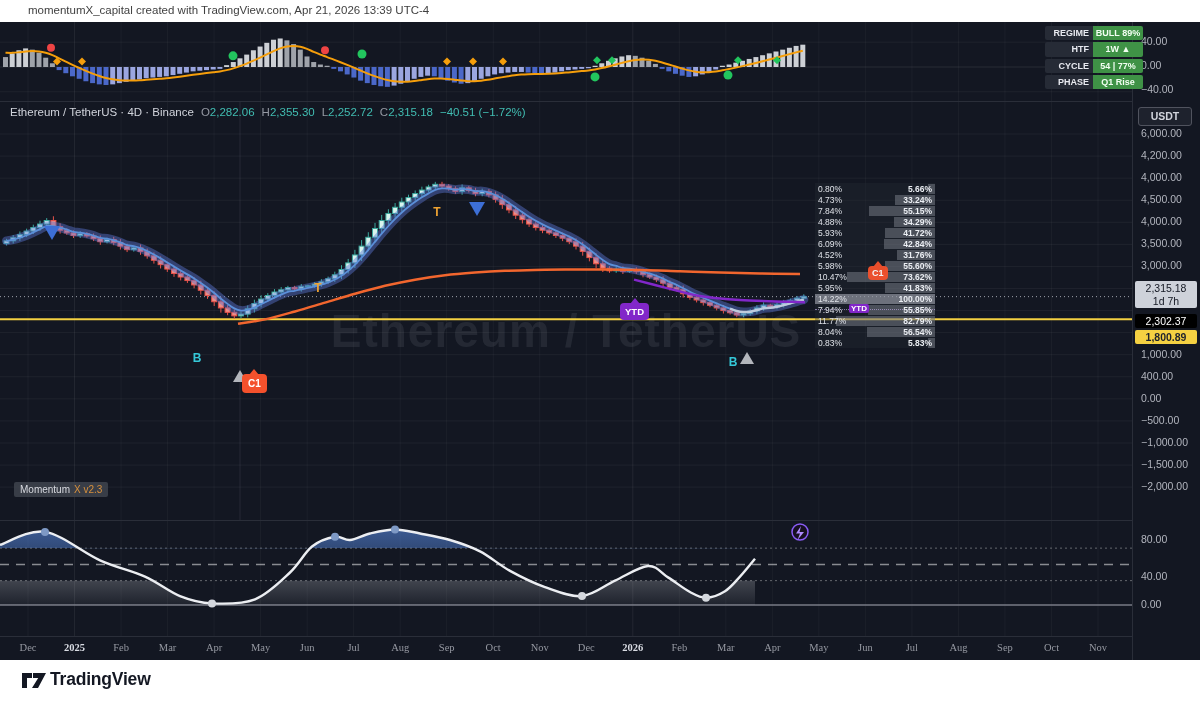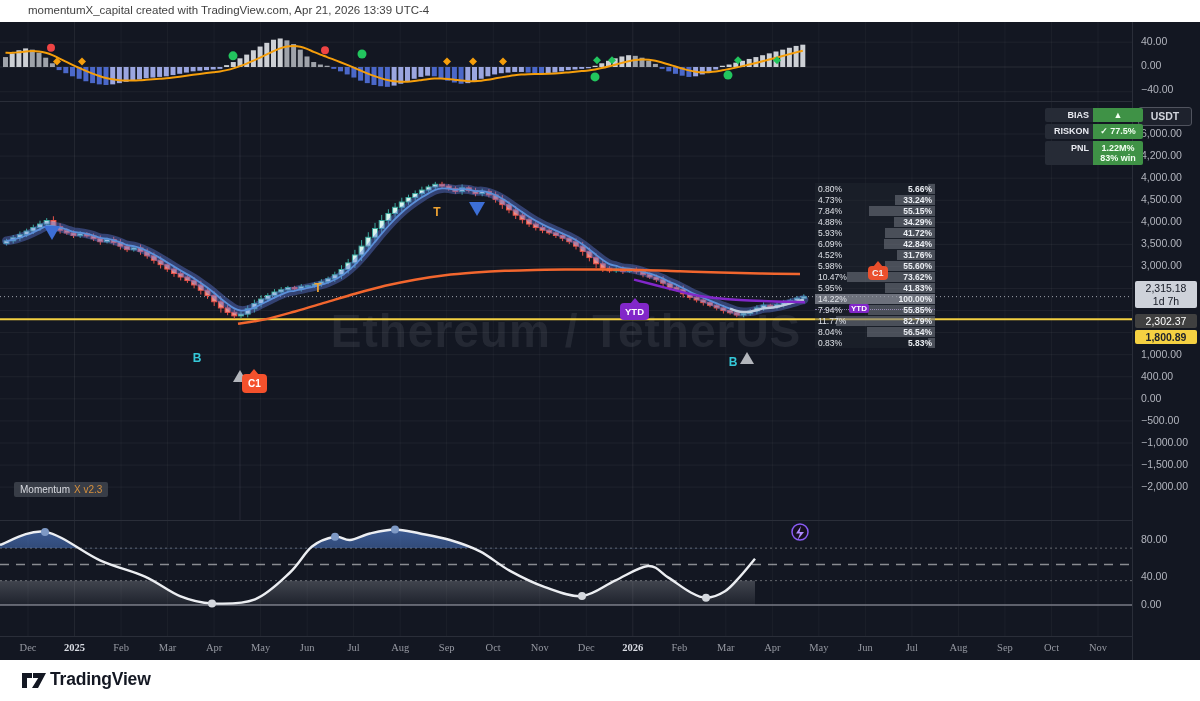--- a/index.html
+++ b/index.html
@@ -10,21 +10,21 @@
   .plotsvg{position:absolute;left:0;top:0;z-index:3;}
   .watermark{position:absolute;left:0;top:282px;width:1132px;text-align:center;z-index:1;
     font-size:46px;font-weight:700;color:rgba(214,222,235,0.09);letter-spacing:1px;}
   .axiscol{position:absolute;left:1132px;top:0;width:68px;height:638px;background:#131722;
     border-left:1px solid #2a2e39;z-index:6;}
   .tick{position:absolute;left:8px;font-size:10.5px;color:#b2b5be;}
   .usdt{position:absolute;left:5px;top:85px;width:52px;height:17px;line-height:17px;text-align:center;
     border:1px solid #50535e;border-radius:3px;color:#d1d4dc;font-size:10.5px;font-weight:600;background:#1e222d;}
   .pricelab{position:absolute;left:2px;width:62px;border-radius:2px;text-align:center;font-size:10.5px;font-weight:500;z-index:8;}
   .lab-last{background:#ced2da;color:#131722;top:259px;height:26px;line-height:13px;padding-top:1px;}
-  .lab-red{background:#404040;color:#fff;top:292px;height:14px;line-height:14px;}
+  .lab-red{background:#000000;color:#fff;top:292px;height:14px;line-height:14px;}
   .lab-yel{background:#f5d142;color:#1e222d;top:308px;height:14px;line-height:14px;font-weight:600;}
   .timeaxis{position:absolute;left:0;top:614px;width:1132px;height:24px;background:#131722;
     border-top:1px solid #2a2e39;z-index:6;}
   .ttick{position:absolute;top:5px;font-size:10.5px;color:#9598a1;transform:translateX(-50%);font-family:Liberation Serif, serif;}
   .ttick.year{color:#d9dce3;font-weight:700;}
   .sep{position:absolute;left:0;width:1132px;height:1px;background:#2a2e39;z-index:5;}
   .minitable{position:absolute;z-index:7;font-size:9px;}
   .mrow{display:flex;margin-bottom:2px;}
   .mlab{width:42px;background:#262b36;color:#e8eaf0;text-align:right;padding:2px 4px 2px 2px;
     font-weight:700;border-radius:2px 0 0 2px;}
@@ -531,34 +531,40 @@
       <circle cx="335" cy="514.75" r="4" fill="#7e99c5"></circle>
       <circle cx="395" cy="507.4375" r="4" fill="#7e99c5"></circle>
       <circle cx="212" cy="581.375" r="4" fill="#d4d7dd"></circle>
       <circle cx="582" cy="574.0625" r="4" fill="#d4d7dd"></circle>
       <circle cx="706" cy="575.6875" r="4" fill="#d4d7dd"></circle>
     </svg>
 
   <div class="sep" style="top:79px"></div>
   <div class="sep" style="top:498px"></div>
 
-
-  <div class="minitable" style="left:1045px;top:86px;" id="biasTable">
+  <div class="legend">
+    <b>Ethereum / TetherUS · 4D · Binance</b><span id="legendvals"><span class="k">O</span><span class="v">2,282.06</span><span class="k">H</span><span class="v">2,355.30</span><span class="k">L</span><span class="v">2,252.72</span><span class="k">C</span><span class="v">2,315.18</span><span class="v" style="margin-left:7px">−40.51 (−1.72%)</span></span>
+  </div>
+
+  <div class="minitable" style="left:1045px;top:4px;" id="regimeTable">
       <div class="mrow">
-        <div class="mlab">BIAS</div>
-        <div class="mval">▲</div>
+        <div class="mlab">REGIME</div>
+        <div class="mval">BULL 89%</div>
       </div>
       <div class="mrow">
-        <div class="mlab">RISKON</div>
-        <div class="mval">✓ 77.5%</div>
+        <div class="mlab">HTF</div>
+        <div class="mval">1W ▲</div>
       </div>
       <div class="mrow">
-        <div class="mlab">PNL</div>
-        <div class="mval">1.22M%
-83% win</div>
+        <div class="mlab">CYCLE</div>
+        <div class="mval">54 | 77%</div>
+      </div>
+      <div class="mrow">
+        <div class="mlab">PHASE</div>
+        <div class="mval">Q1 Rise</div>
       </div>
     </div>
 
   <div class="perftable" id="perfTable">
       <div class="prow">
     <div class="pbar" style="width:7px;"></div>
 
     <div class="pl">0.80%</div>
 
     <div class="pr">5.66%</div>

